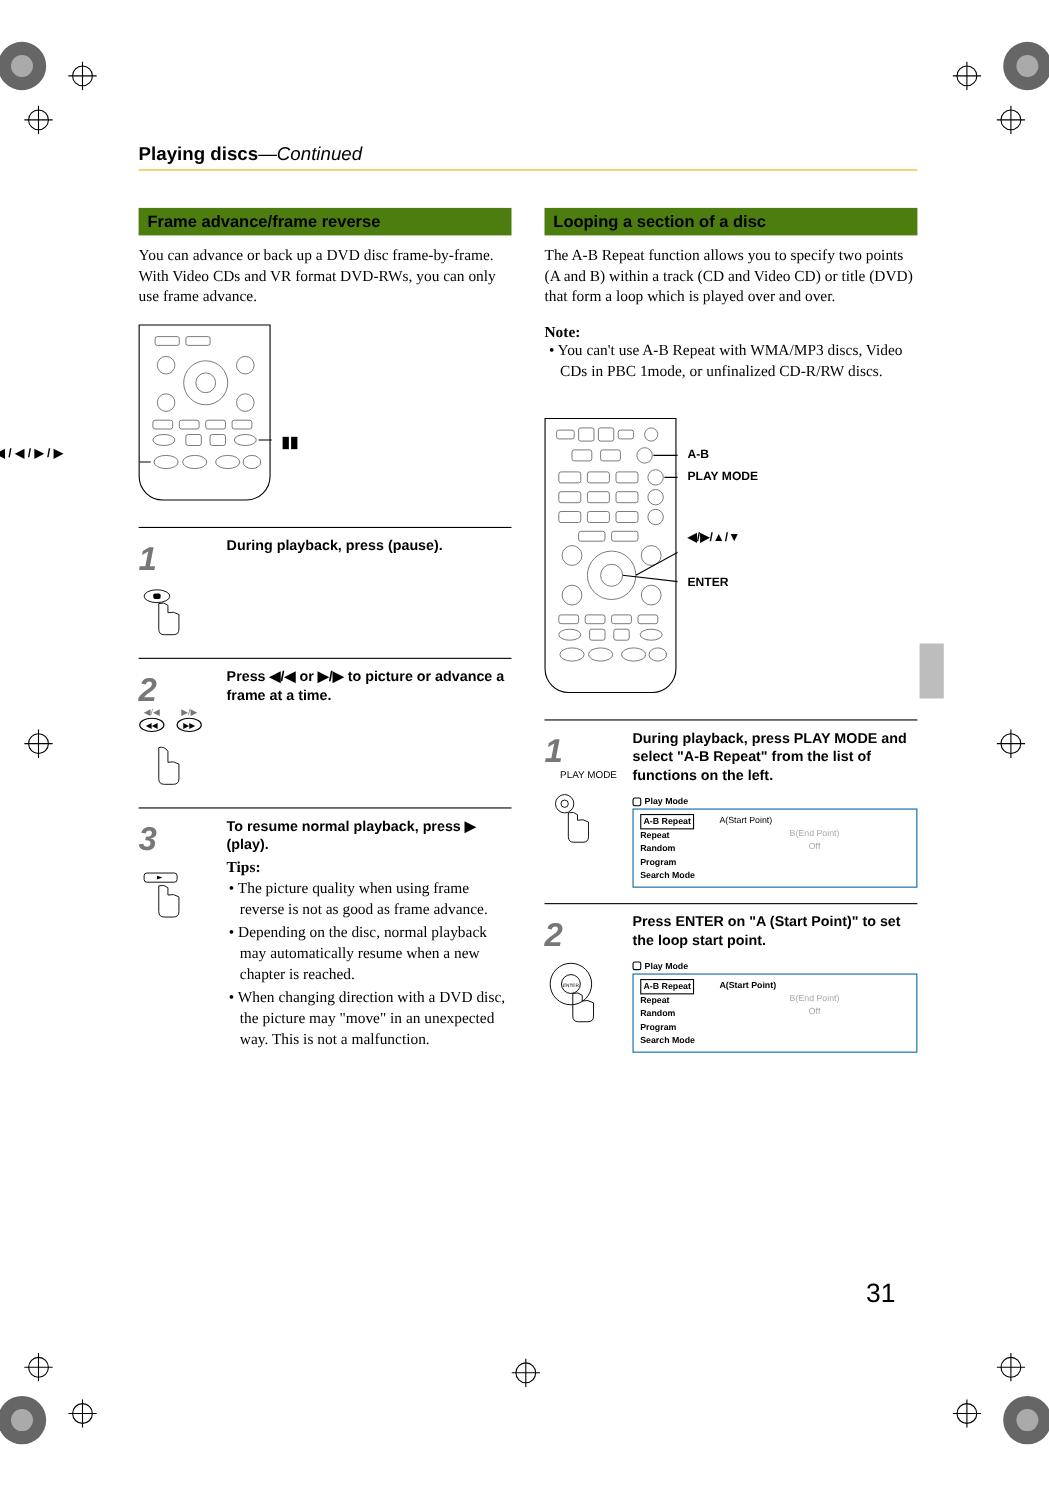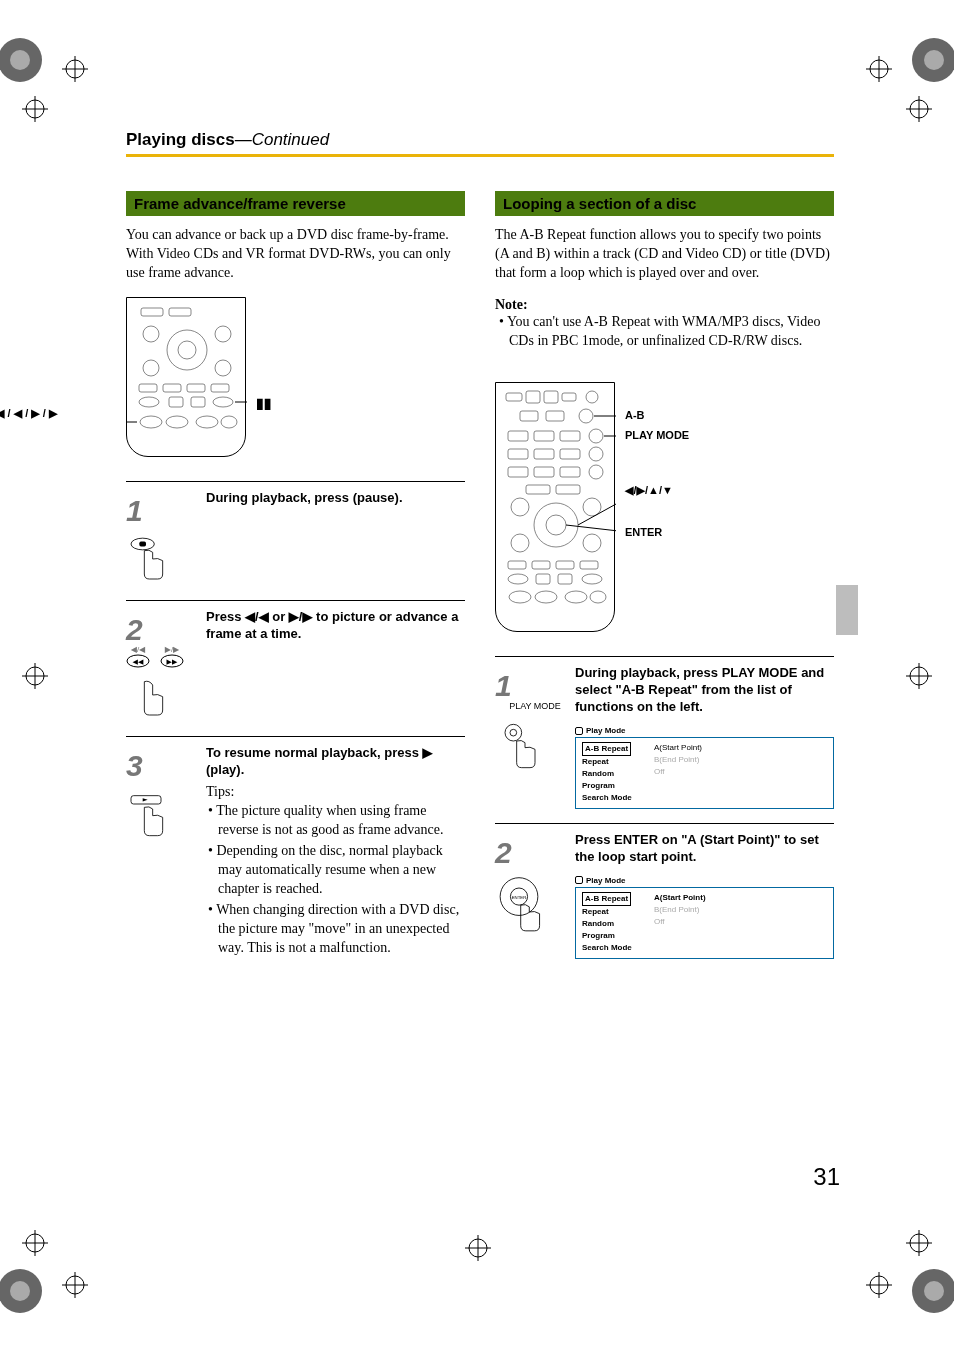--- a/index.html
+++ b/index.html
@@ -17,21 +17,21 @@
       position: absolute;
       left: 126px;
       top: 130px;
       width: 708px;
     }
     .header-title {
       font-family: Arial, Helvetica, sans-serif;
       font-size: 17px;
       font-weight: bold;
       padding-bottom: 4px;
-      border-bottom: 3px solid #eab308;
+      border-bottom: 1px solid #eab308;
       margin-bottom: 34px;
     }
     .header-title .continued {
       font-weight: normal;
       font-style: italic;
     }
     .columns { display: flex; gap: 30px; }
     .col { width: 339px; }
     .section-heading {
       font-family: Arial, Helvetica, sans-serif;
@@ -80,21 +80,21 @@
       font-size: 13px;
     }
     .step-bold {
       font-family: Arial, Helvetica, sans-serif;
       font-weight: bold;
       font-size: 13px;
       line-height: 1.3;
     }
     .tips-label {
       font-family: "Times New Roman", serif;
-      font-weight: normal;
+      font-weight: bold;
       font-size: 14px;
       margin-top: 6px;
     }
     .tips-list {
       font-size: 14px;
       line-height: 1.35;
       list-style: none;
       padding-left: 12px;
     }
     .tips-list li {
@@ -150,24 +150,24 @@
     }
     .osd-left .selected {
       border: 1px solid #000;
       padding: 0 2px;
       display: inline-block;
     }
     .osd-right {
       flex: 1;
       line-height: 1.5;
     }
-    .osd-right .dim { color: #aaa; }
+    .osd-right .dim { color: #aaa; text-align: center; }
     .page-number {
       position: absolute;
-      right: 114px;
+      right: 140px;
       top: 1163px;
       font-family: Arial, Helvetica, sans-serif;
       font-size: 24px;
     }
     .side-tab {
       position: absolute;
       right: 96px;
       top: 585px;
       width: 22px;
       height: 50px;

